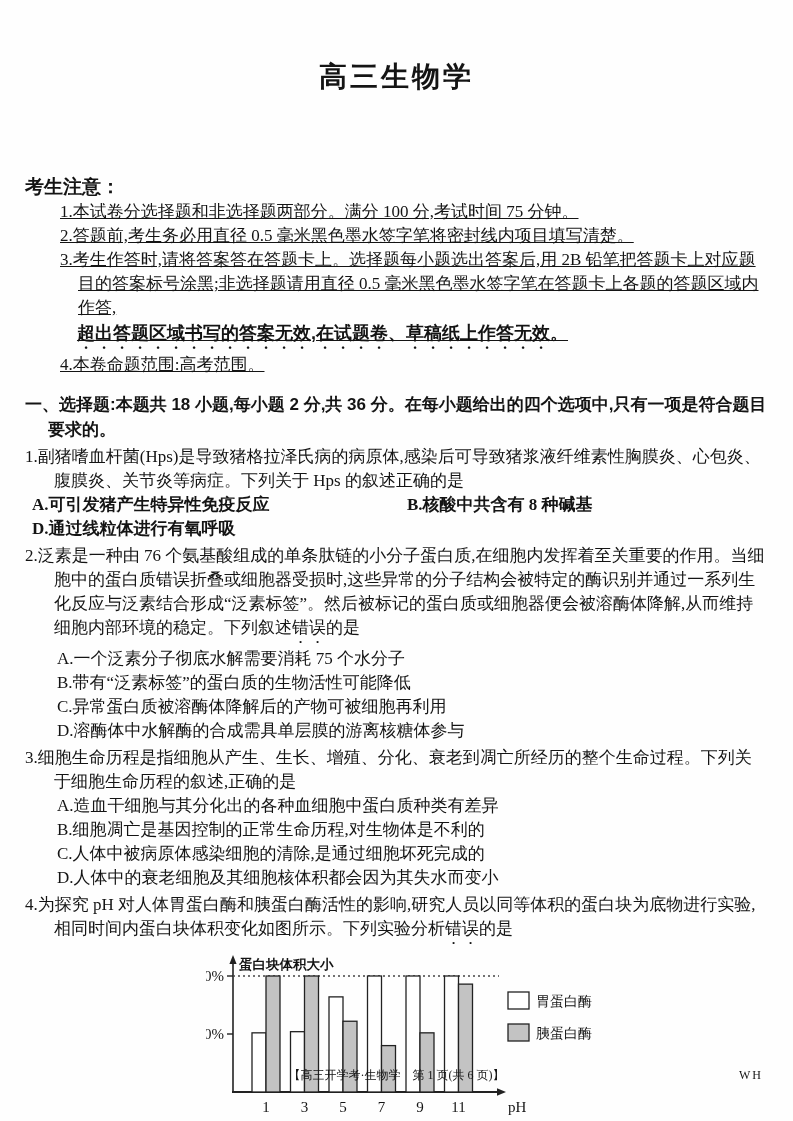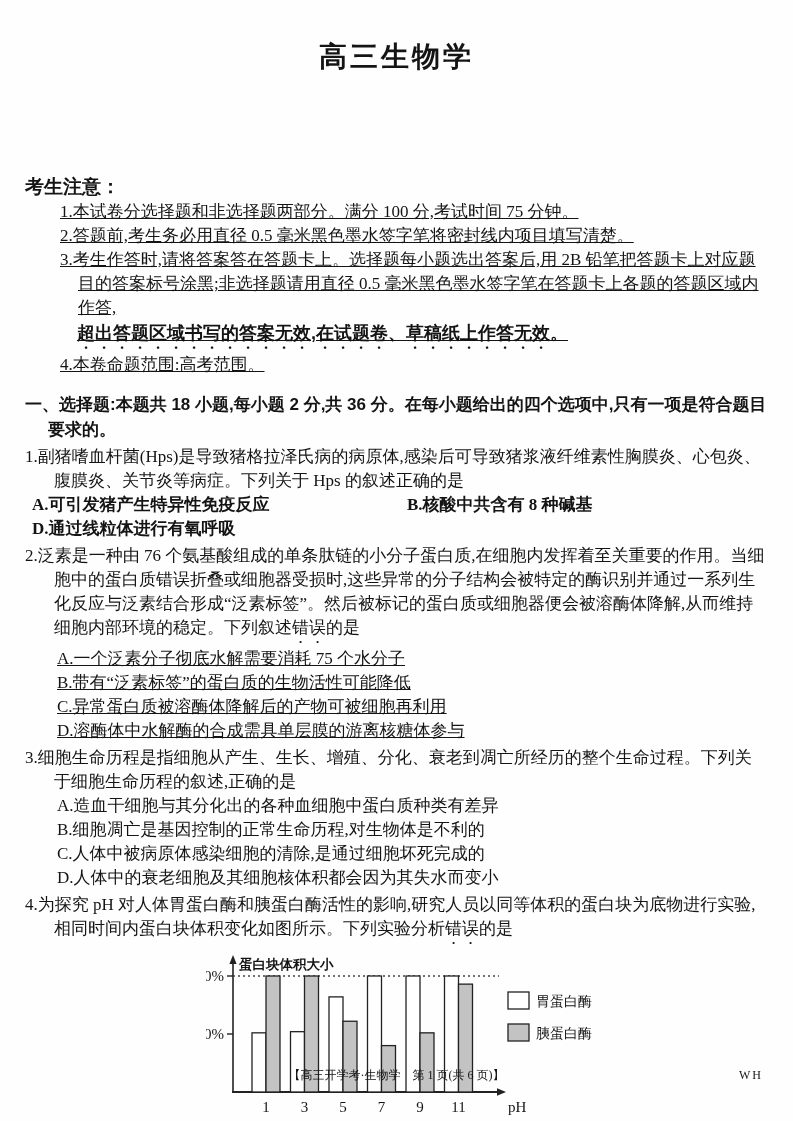--- a/index.html
+++ b/index.html
@@ -3,24 +3,24 @@
 <meta charset="utf-8">
 <style>
   html,body{margin:0;padding:0;background:#ffffff;}
   .page{
     position:relative; width:793px; height:1121px; margin:0 auto;
     background:#fefefe; overflow:hidden; color:#141414;
     font-family:"Liberation Serif","DejaVu Serif",serif;
     font-size:17px; line-height:24px;
   }
   .title{
-    padding-top:40px; text-align:center;
+    padding-top:60px; text-align:center;
     font-size:28px; font-weight:700; letter-spacing:3px; line-height:34px;
   }
-  .notice{margin:100px 25px 0 25px;}
+  .notice{margin:80px 25px 0 25px;}
   .notice-heading{
     font-family:"Liberation Sans","DejaVu Sans",sans-serif;
     font-weight:700; font-size:19px; line-height:26px;
   }
   .notice p{margin:0 0 0 35px; padding-left:18px; text-indent:-18px;text-decoration:underline;}
   .notice .warn{
     margin-left:52px; padding-left:0; text-indent:0;
     font-family:"Liberation Sans","DejaVu Sans",sans-serif;
     font-weight:700; font-size:18px; line-height:27px;
   }
@@ -71,21 +71,21 @@
   </div>
   <div class="opts2">
     <div>A.可引发猪产生特异性免疫反应</div>
     <div>B.核酸中共含有 8 种碱基</div>
     <div>D.通过线粒体进行有氧呼吸</div>
   </div>
 
   <div class="q">
     <span>2.</span><span>泛素是一种由 76 个氨基酸组成的单条肽链的小分子蛋白质,在细胞内发挥着至关重要的作用。当细胞中的蛋白质错误折叠或细胞器受损时,这些异常的分子结构会被特定的酶识别并通过一系列生化反应与泛素结合形成“泛素标签”。然后被标记的蛋白质或细胞器便会被溶酶体降解,从而维持细胞内部环境的稳定。下列叙述</span><span class="emph">错误</span><span>的是</span>
   </div>
-  <div class="opts" style="margin-left:57px;text-decoration:underline;">
+  <div class="opts" style="margin-left:57px;">
     <div>A.一个泛素分子彻底水解需要消耗 75 个水分子</div>
     <div>B.带有“泛素标签”的蛋白质的生物活性可能降低</div>
     <div>C.异常蛋白质被溶酶体降解后的产物可被细胞再利用</div>
     <div>D.溶酶体中水解酶的合成需具单层膜的游离核糖体参与</div>
   </div>
 
   <div class="q">
     <span>3.</span><span>细胞生命历程是指细胞从产生、生长、增殖、分化、衰老到凋亡所经历的整个生命过程。下列关于细胞生命历程的叙述,正确的是</span>
   </div>
   <div class="opts" style="margin-left:57px;">

